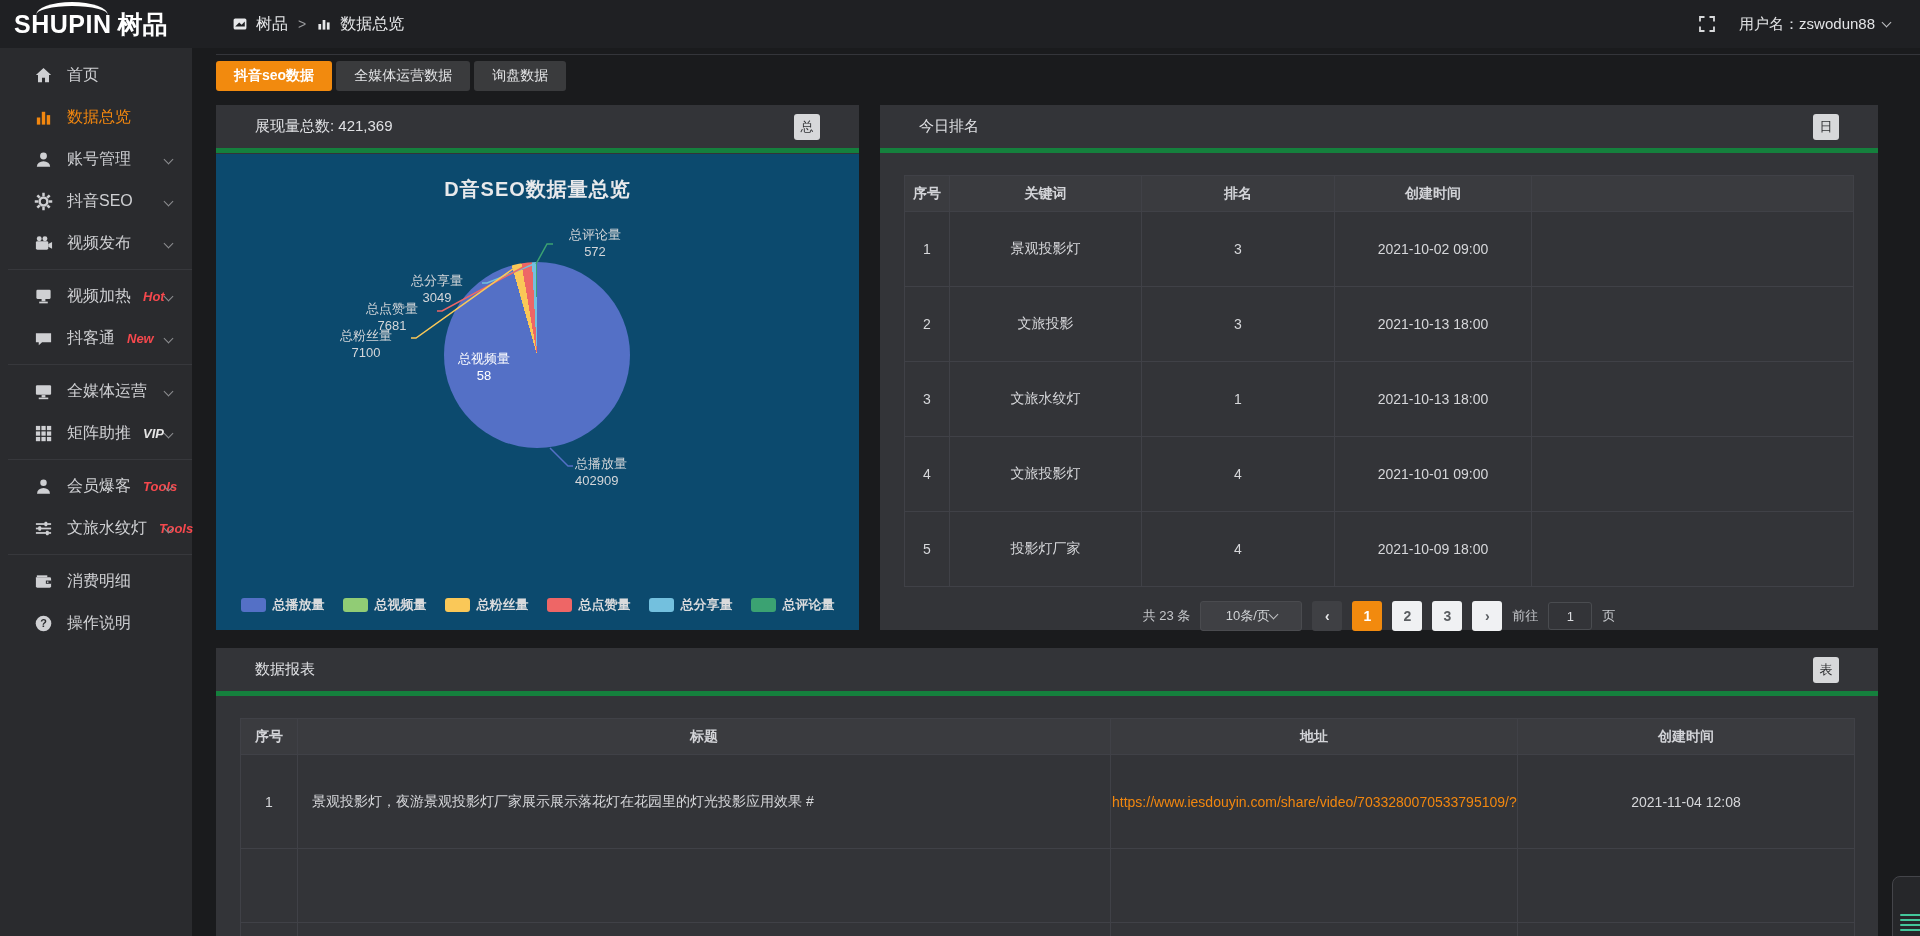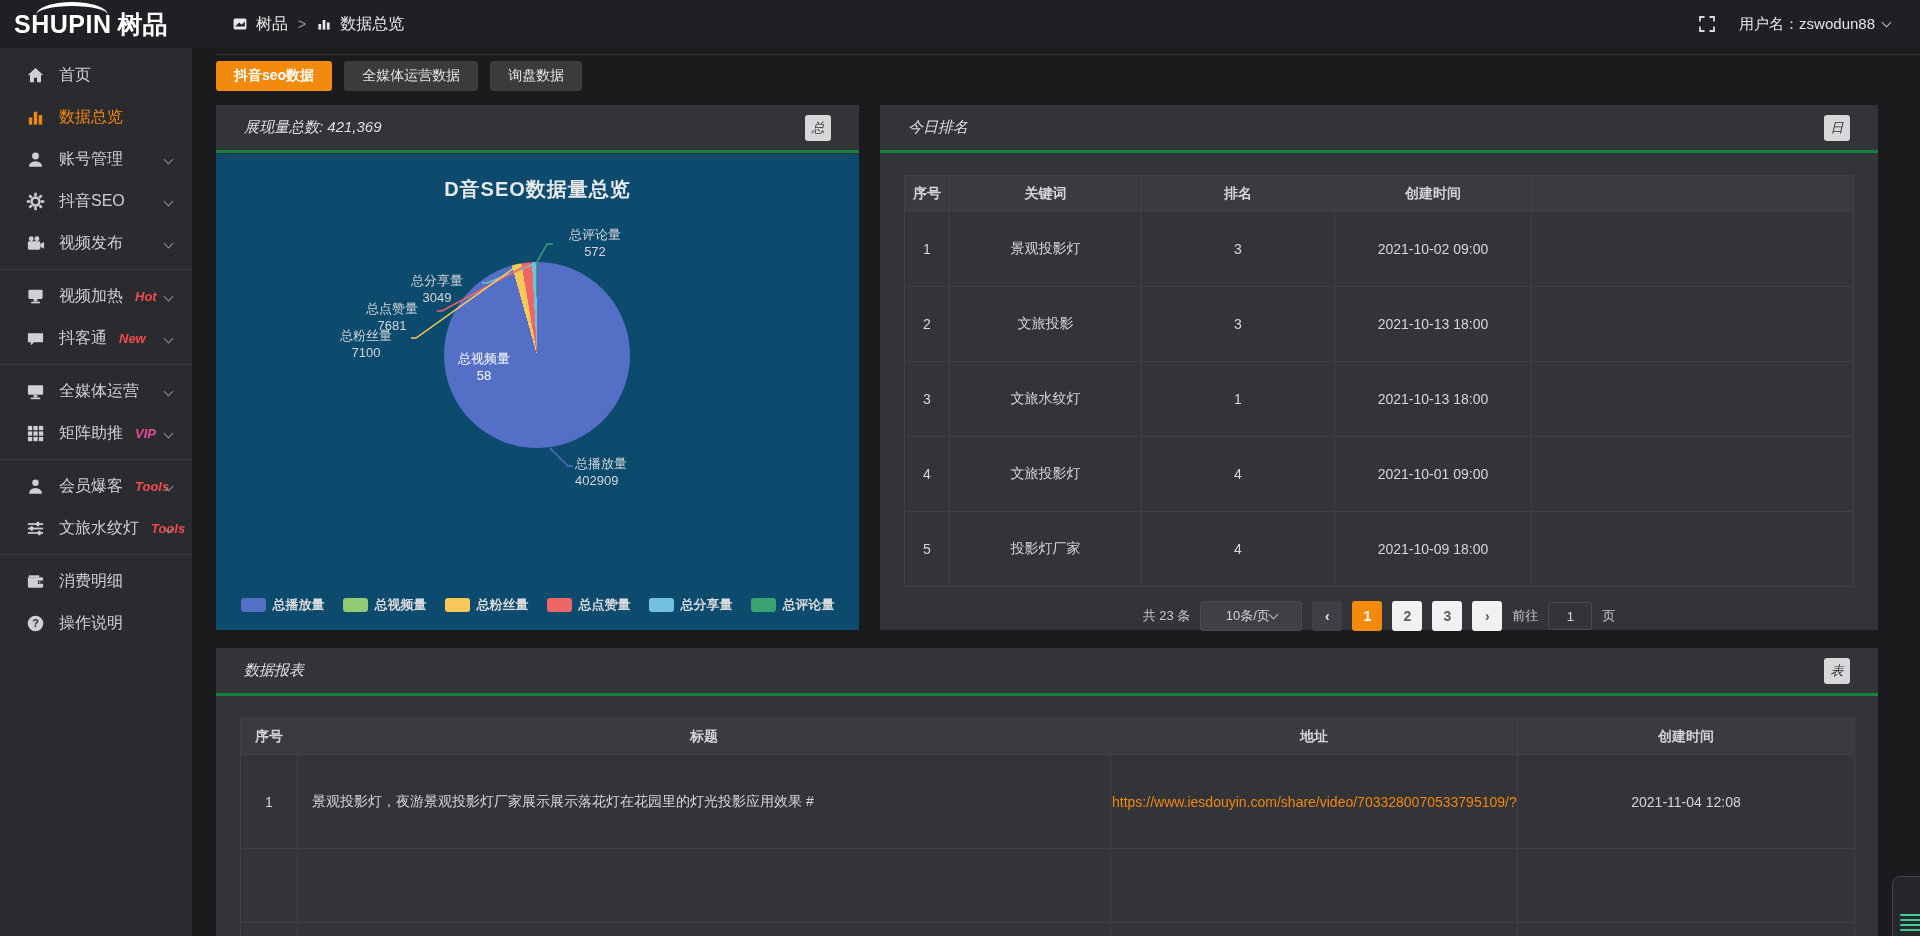--- a/index.html
+++ b/index.html
@@ -15,42 +15,42 @@
   .logo-cn{color:#fff;font-size:25px;font-weight:800;margin-left:6px;}
   .breadcrumb{display:flex;align-items:center;margin-left:22px;color:#e7e8ea;font-size:16px;gap:8px;}
   .bc-icon{display:inline-flex;width:16px;height:16px;color:#e7e8ea;}
   .bc-sep{color:#9a9b9e;font-size:14px;margin:0 2px;}
   .topbar-right{margin-left:auto;display:flex;align-items:center;gap:22px;padding-right:30px;color:#e3e4e6;font-size:15px;}
   .fs-icon{width:20px;height:20px;color:#d8d9db;cursor:pointer;}
   .user-box{display:flex;align-items:center;gap:8px;cursor:pointer;}
   .chev{display:inline-block;width:7px;height:7px;border-right:1.5px solid #bfc0c3;border-bottom:1.5px solid #bfc0c3;transform:rotate(45deg);margin-top:-3px;}
 
   
-  .sidebar{position:absolute;left:0;top:48px;width:192px;bottom:0;background:#2a2b2e;padding-top:6px;}
+  .sidebar{position:absolute;left:0;top:48px;width:192px;bottom:0;background:#2a2b2e;padding-top:6px;padding-left:8px;}
   .side-list{list-style:none;margin:0;padding:0;}
   .side-item{height:42px;display:flex;align-items:center;padding:0 20px 0 26px;color:#cfd0d3;font-size:16px;cursor:pointer;position:relative;}
   .side-item.active{color:#f2870f;}
   .side-icon{width:19px;height:19px;display:inline-flex;margin-right:14px;flex:none;}
   .side-icon svg{width:100%;height:100%;}
   .side-label{white-space:nowrap;}
   .side-badge{font-size:13px;font-style:italic;font-weight:bold;margin-left:12px;}
   .side-arrow{position:absolute;right:20px;width:7px;height:7px;border-right:1.6px solid #8d8e91;border-bottom:1.6px solid #8d8e91;transform:rotate(45deg);}
   .side-divider{height:1px;background:#37383c;margin:5px 0;}
 
   
   .main{position:absolute;left:210px;top:48px;right:0;bottom:0;}
   .main-topline{position:absolute;left:6px;right:0;top:6px;height:1px;background:#34353a;}
-  .tabs{position:absolute;left:6px;top:13px;display:flex;gap:12px;}
+  .tabs{position:absolute;left:6px;top:13px;display:flex;gap:4px;}
   .tab{height:30px;padding:0 18px;display:flex;align-items:center;font-size:14px;border-radius:3px;
     background:#3a3b3d;color:#e4e5e7;cursor:pointer;}
   .tab.active{background:#f28a0e;color:#fff;font-weight:bold;}
 
   .panel{position:absolute;background:#333438;}
-  .panel-head{height:48px;display:flex;align-items:center;padding:0 28px;border-bottom:3px solid #15803d;
-    color:#e0e1e4;font-size:15px;font-style:italic;}
+  .panel-head{height:48px;display:flex;align-items:center;padding:0 39px;border-bottom:5px solid #15803d;
+    color:#e0e1e4;font-size:15px;}
   .corner-btn{margin-left:auto;width:26px;height:26px;background:#d7d8da;color:#2f3033;border-radius:3px;
     display:flex;align-items:center;justify-content:center;font-size:13px;cursor:pointer;}
 
   .panel-overview{left:6px;top:57px;width:643px;height:525px;}
   .panel-ranking{left:670px;top:57px;width:998px;height:525px;}
   .panel-report{left:6px;top:600px;width:1662px;height:336px;}
 
   
   .chart-body{position:absolute;left:0;right:0;top:49px;bottom:0;background:#0c4a6e;}
   .chart-title{position:absolute;top:22px;left:0;right:0;text-align:center;color:#e8e9eb;font-size:20px;font-weight:bold;letter-spacing:1px;}
@@ -244,21 +244,21 @@
             <rect x="13.6" y="2" width="4.5" height="4.5"></rect>
             <rect x="2" y="7.8" width="4.5" height="4.5"></rect>
             <rect x="7.8" y="7.8" width="4.5" height="4.5"></rect>
             <rect x="13.6" y="7.8" width="4.5" height="4.5"></rect>
             <rect x="2" y="13.6" width="4.5" height="4.5"></rect>
             <rect x="7.8" y="13.6" width="4.5" height="4.5"></rect>
             <rect x="13.6" y="13.6" width="4.5" height="4.5"></rect>
           </svg>
         </span>
         <span class="side-label">矩阵助推</span>
-        <span class="side-badge" style="color: #ec4899;">VIP</span>
+        <span class="side-badge" style="color: #e5e5e5;">VIP</span>
         <i class="side-arrow"></i>
       </li>
       <li class="side-divider"></li>
       <li class="side-item">
         <span class="side-icon">
           <svg viewBox="0 0 20 20" fill="currentColor">
             <circle cx="10" cy="6" r="3.4"></circle>
             <path d="M3.2 17.5a6.8 6 0 0 1 13.6 0z"></path>
           </svg>
         </span>

